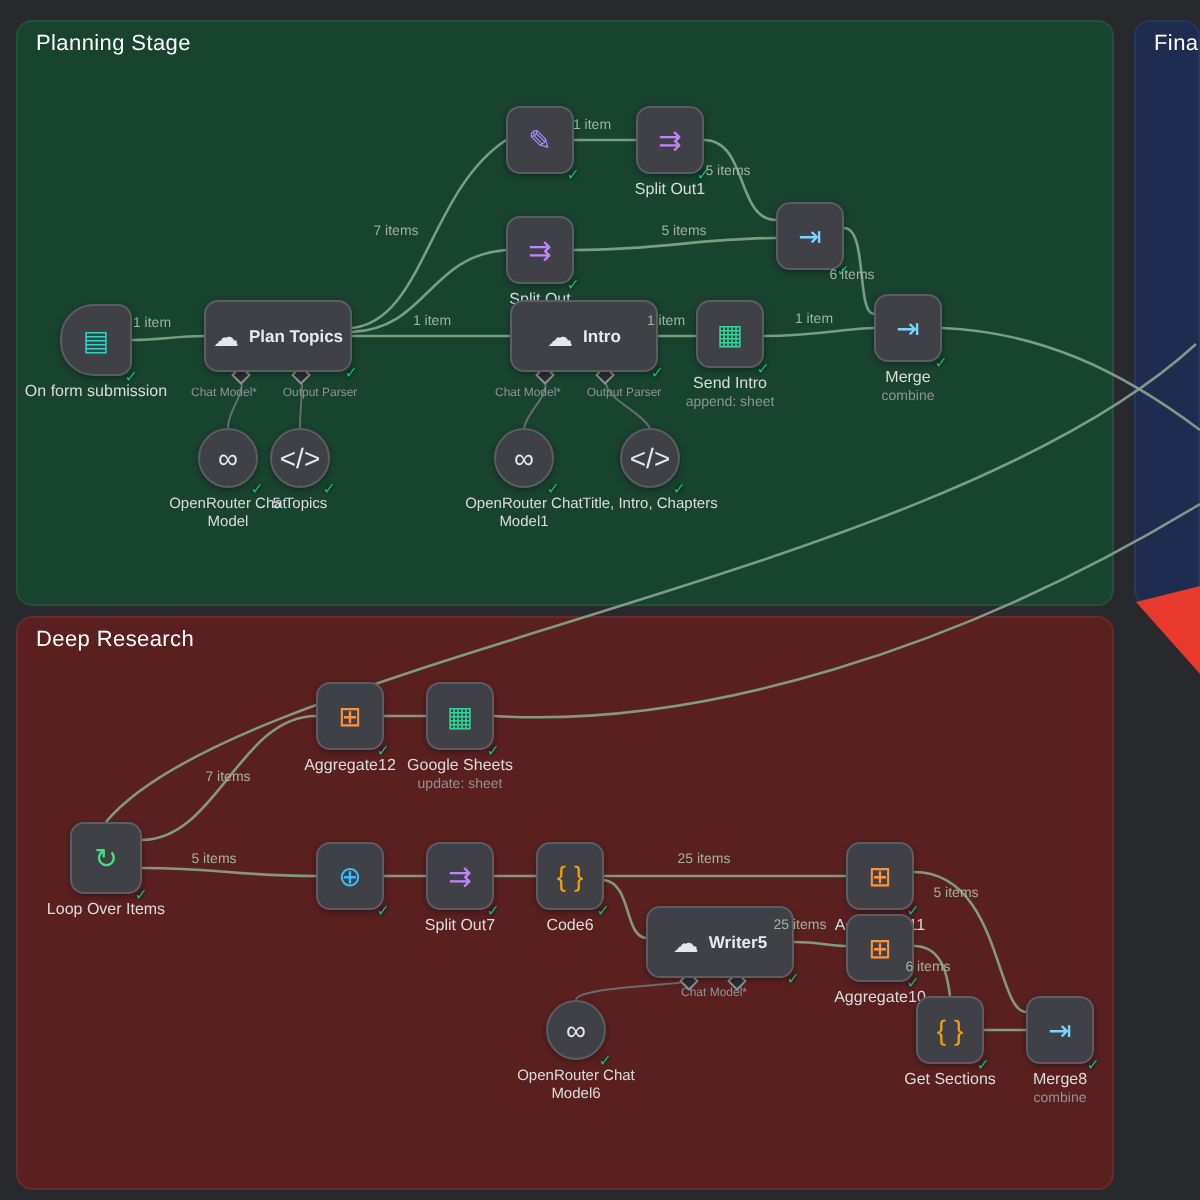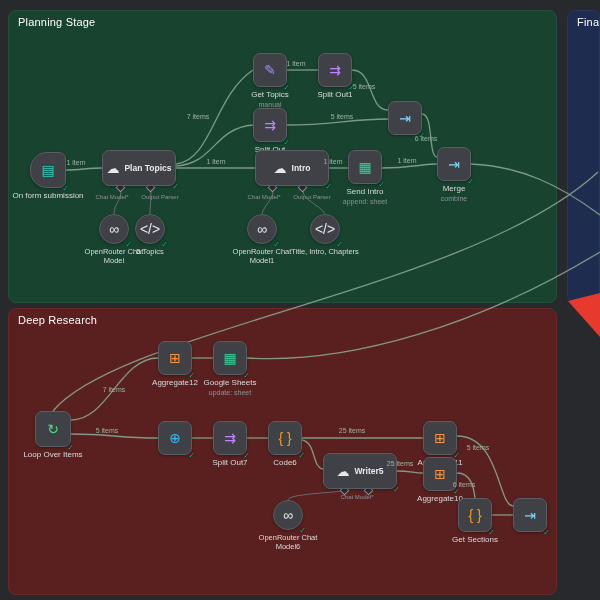--- a/index.html
+++ b/index.html
@@ -111,24 +111,20 @@
     </div>
     <div class="node wide" style="left: 102px; top: 150px; width: 74px; height: 36px;">
       <span class="icon" style="color: rgb(229, 231, 235);">☁</span>
       <span class="inner-label">Plan Topics</span>
       <span class="check" style="color: rgb(16, 185, 129);">✓</span>
     </div>
     <div class="node" style="left: 253px; top: 53px; width: 34px; height: 34px;">
       <span class="icon" style="color: rgb(167, 139, 250);">✎</span>
       <span class="check" style="color: rgb(16, 185, 129);">✓</span>
     </div>
-    <div class="nlabel" style="left: 220px; top: 90px; width: 100px;">
-      <div>Get Topics</div>
-      <div class="nsub">manual</div>
-    </div>
     <div class="node" style="left: 318px; top: 53px; width: 34px; height: 34px;">
       <span class="icon" style="color: rgb(192, 132, 252);">⇉</span>
       <span class="check" style="color: rgb(16, 185, 129);">✓</span>
     </div>
     <div class="nlabel" style="left: 285px; top: 90px; width: 100px;">
       <div>Split Out1</div>
     </div>
     <div class="node" style="left: 253px; top: 108px; width: 34px; height: 34px;">
       <span class="icon" style="color: rgb(192, 132, 252);">⇉</span>
       <span class="check" style="color: rgb(16, 185, 129);">✓</span>
@@ -258,20 +254,24 @@
     <div class="node" style="left: 458px; top: 498px; width: 34px; height: 34px;">
       <span class="icon" style="color: rgb(245, 158, 11);">{ }</span>
       <span class="check" style="color: rgb(16, 185, 129);">✓</span>
     </div>
     <div class="nlabel" style="left: 425px; top: 535px; width: 100px;">
       <div>Get Sections</div>
     </div>
     <div class="node" style="left: 513px; top: 498px; width: 34px; height: 34px;">
       <span class="icon" style="color: rgb(125, 211, 252);">⇥</span>
       <span class="check" style="color: rgb(16, 185, 129);">✓</span>
+    </div>
+    <div class="nlabel" style="left: 480px; top: 535px; width: 100px;">
+      <div>Merge8</div>
+      <div class="nsub">combine</div>
     </div>
     <span class="wlabel" style="left: 76px; top: 162px;">1 item</span>
     <span class="wlabel" style="left: 198px; top: 116px;">7 items</span>
     <span class="wlabel" style="left: 216px; top: 161px;">1 item</span>
     <span class="wlabel" style="left: 296px; top: 63px;">1 item</span>
     <span class="wlabel" style="left: 364px; top: 86px;">5 items</span>
     <span class="wlabel" style="left: 342px; top: 116px;">5 items</span>
     <span class="wlabel" style="left: 426px; top: 138px;">6 items</span>
     <span class="wlabel" style="left: 333px; top: 161px;">1 item</span>
     <span class="wlabel" style="left: 407px; top: 160px;">1 item</span>

